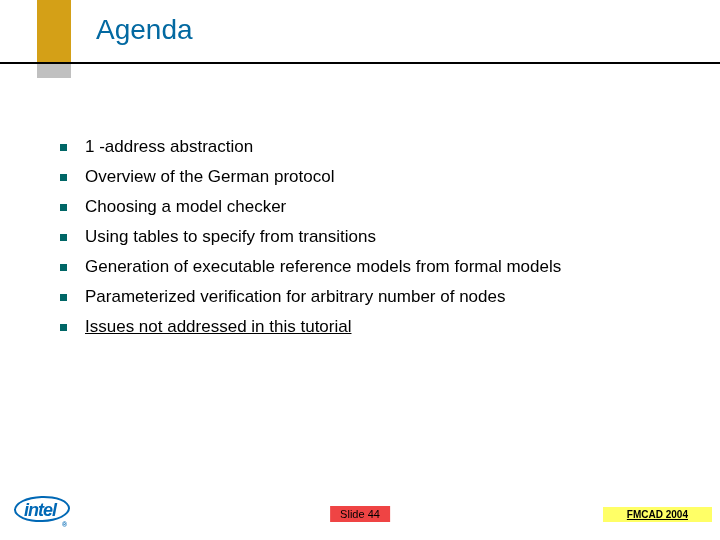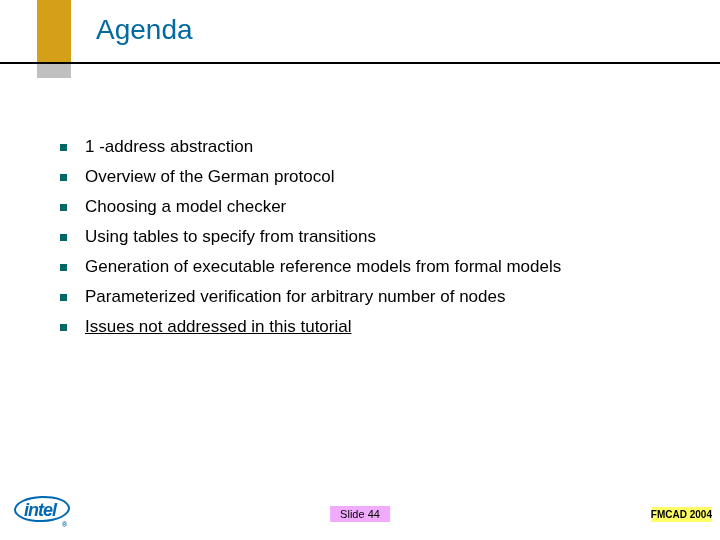--- a/index.html
+++ b/index.html
@@ -125,36 +125,37 @@
       vertical-align: sub;
       font-style: normal;
       position: relative;
       top: 6px;
     }
     .slide-number {
       position: absolute;
       left: 50%;
       transform: translateX(-50%);
       bottom: 8px;
-      background: #f0abfc;
+      background: #ef4444;
       padding: 2px 10px;
       font-family: Arial, sans-serif;
       font-size: 11px;
       color: #000;
     }
     .conference {
       position: absolute;
       right: 8px;
       bottom: 8px;
       background: #ffff66;
-      padding: 2px 0;
+      padding: 2px 24px;
       font-family: Arial, sans-serif;
       font-size: 10px;
       font-weight: bold;
       color: #000;
+      text-decoration: underline;
     }
   </style>
 </head>
 <body>
 
 <div class="header-region">
   <div class="gold-block"></div>
   <div class="grey-block"></div>
   <div class="horizontal-line"></div>
   <h1 class="title">Agenda</h1>

